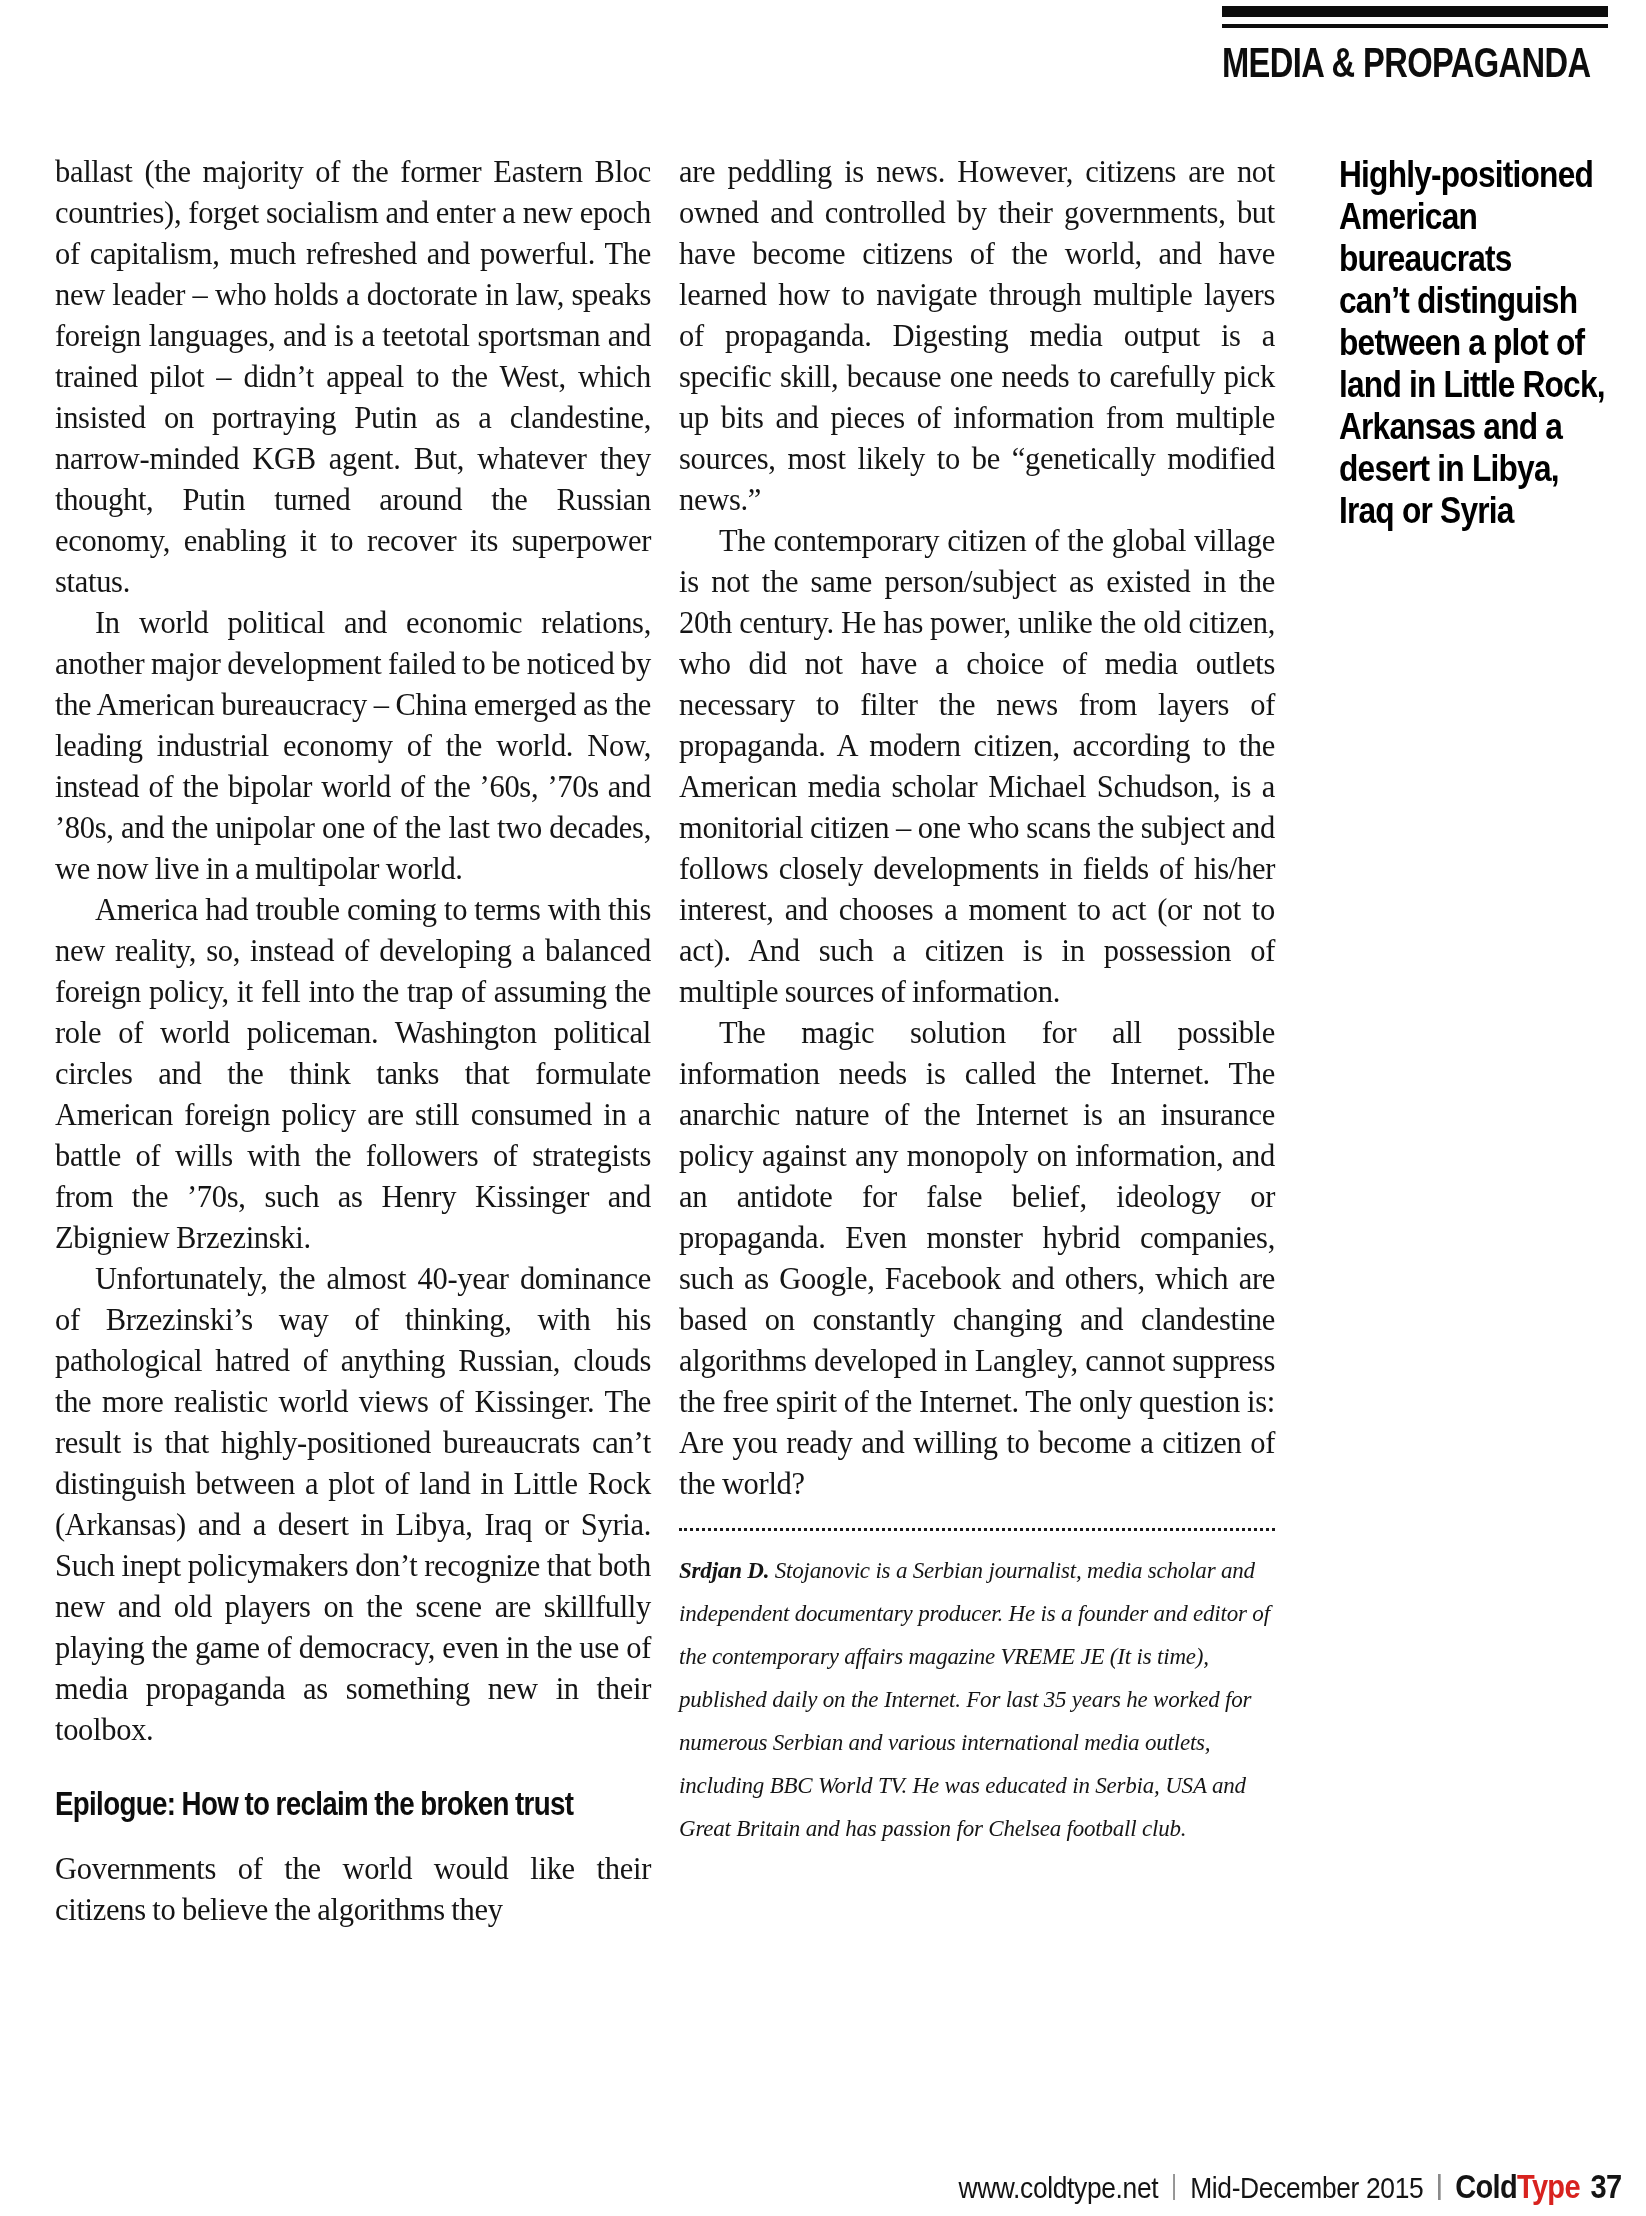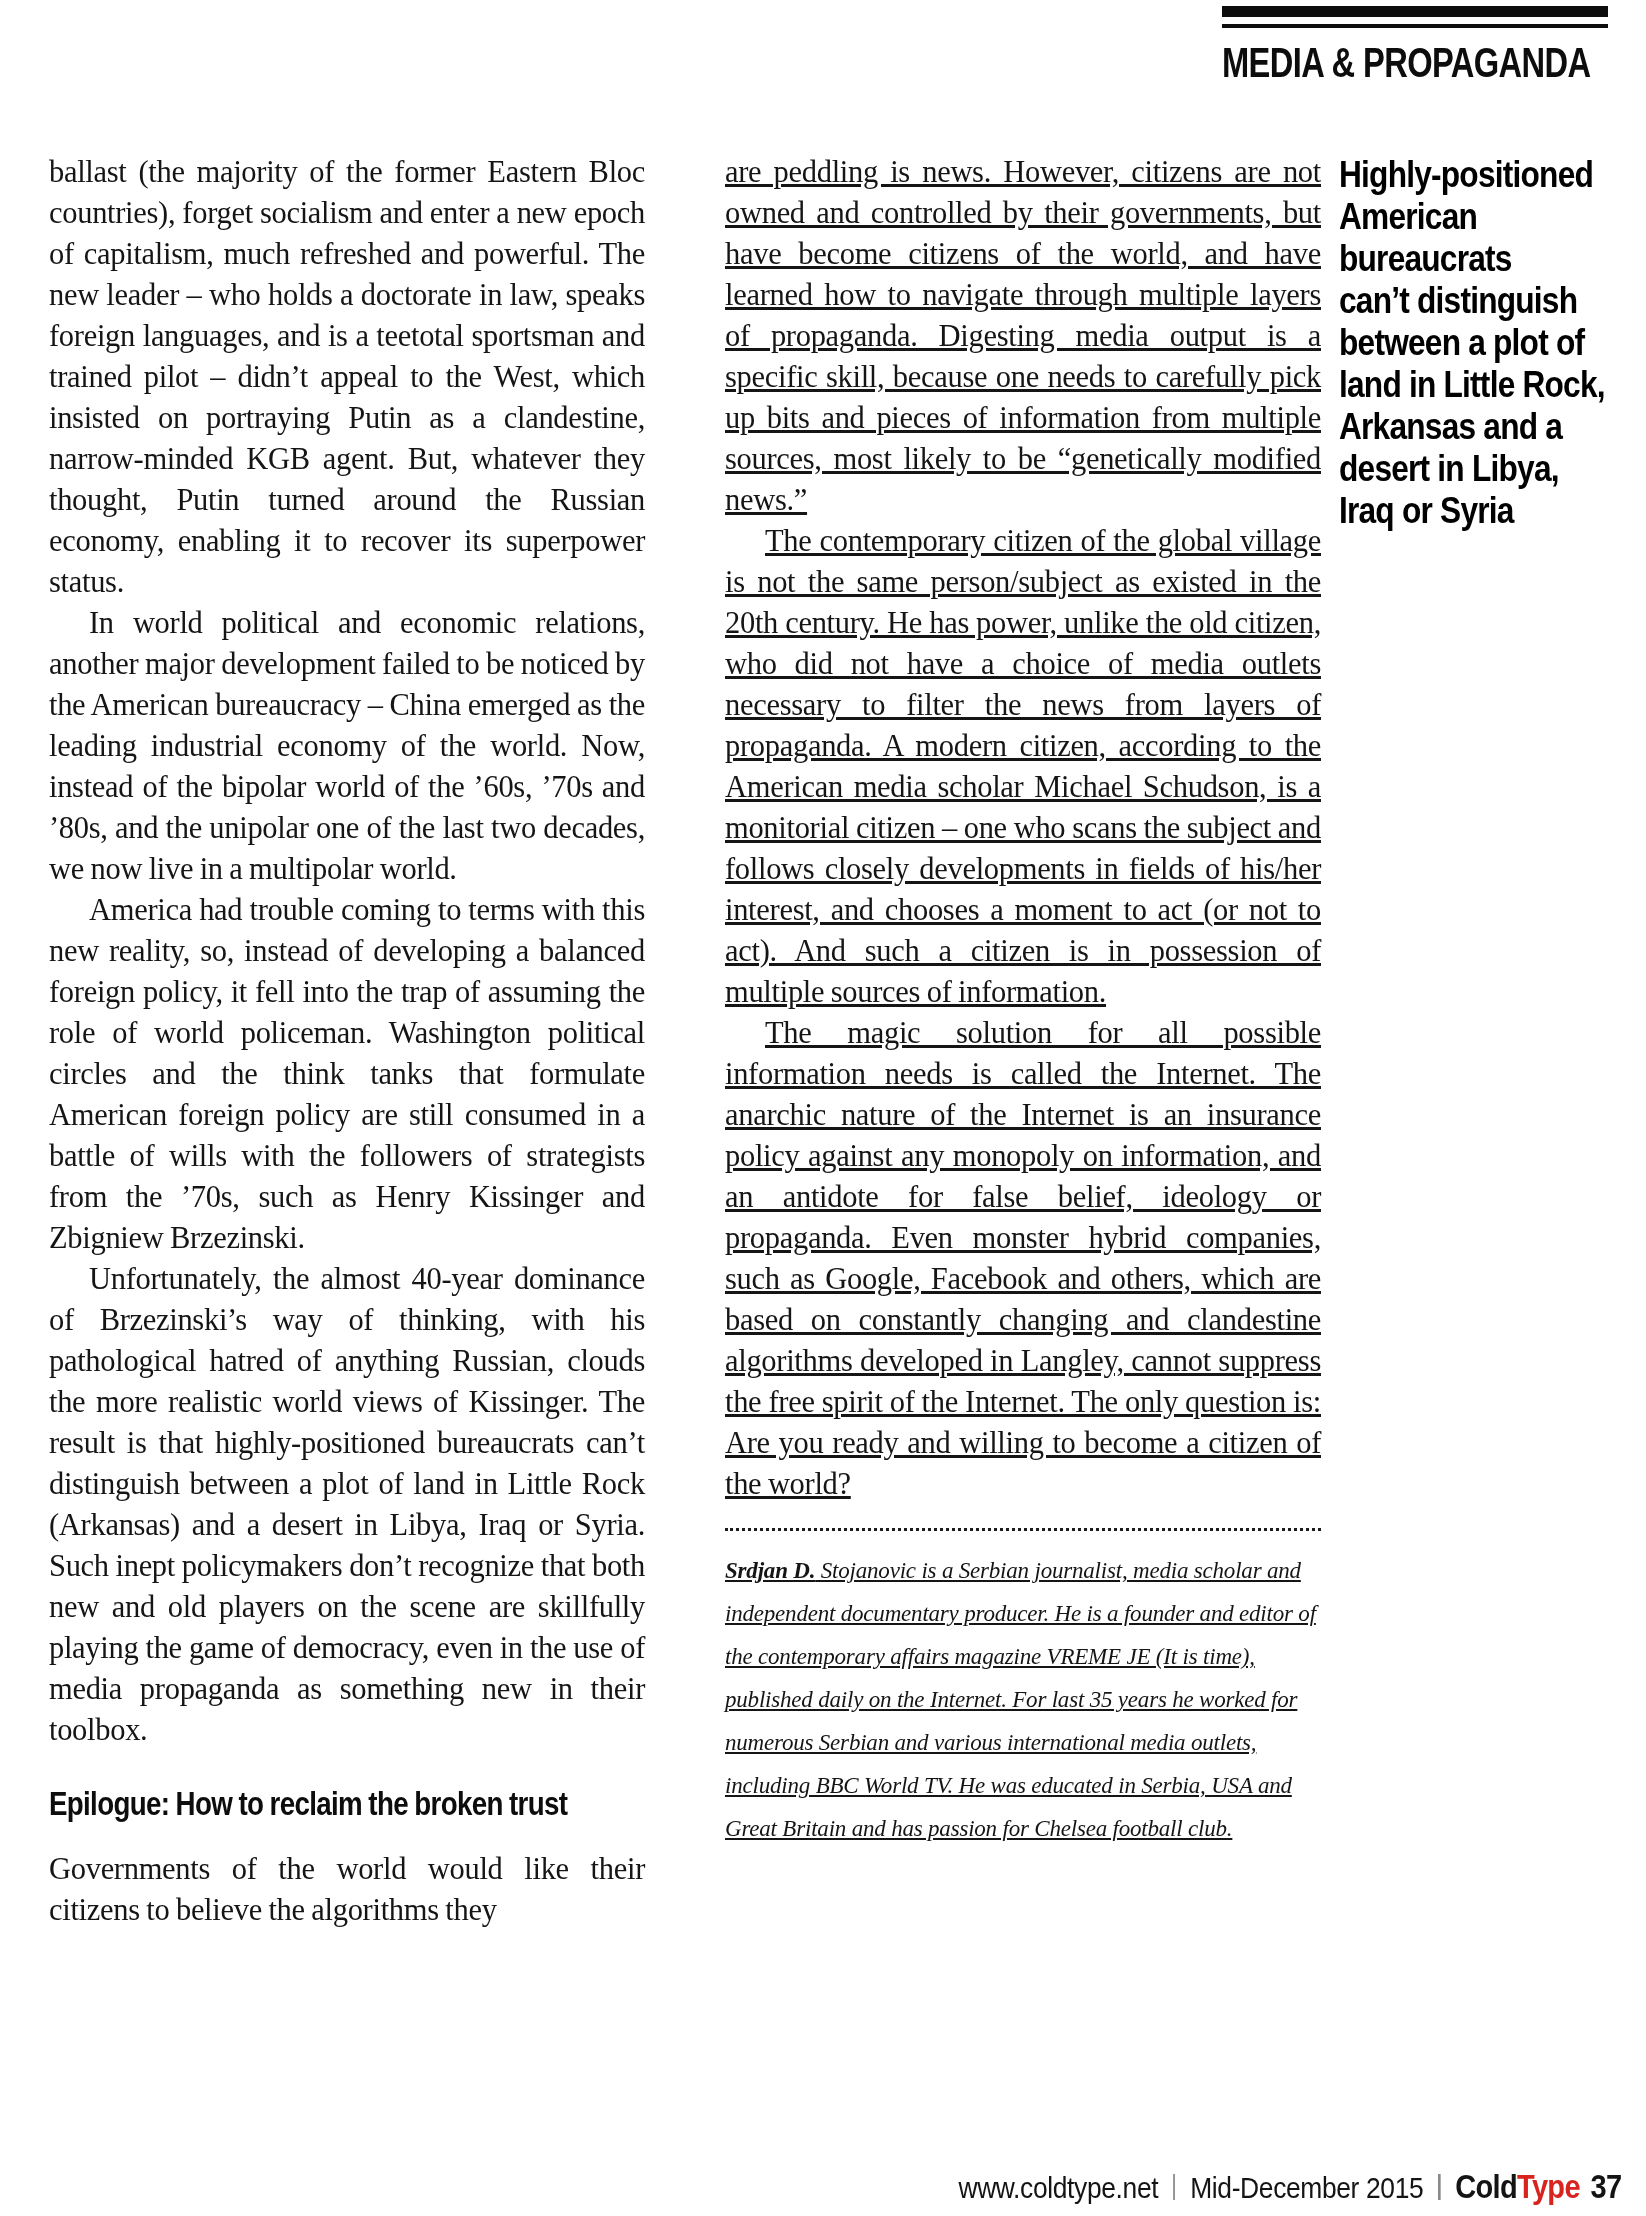--- a/index.html
+++ b/index.html
@@ -17,22 +17,22 @@
     font-size:43px;line-height:46px;color:#0d0d0d;white-space:nowrap;
     transform:scaleX(0.76);transform-origin:left top;letter-spacing:-0.8px;
   }
   
   .col{
     position:absolute;top:152px;width:596px;
     font-size:30.5px;line-height:41px;text-align:justify;
     letter-spacing:-0.3px;word-spacing:-0.8px;
     hyphens:auto;-webkit-hyphens:auto;
   }
-  .col-left{left:49px;}
-  .col-mid{left:725px;text-decoration:underline;}
+  .col-left{left:55px;}
+  .col-mid{left:679px;}
   .col p{margin:0;}
   .col p.indent{text-indent:40px;}
   
   .subhead{
     font-family:"Liberation Sans",sans-serif;font-weight:700;color:#0d0d0d;
     font-size:33px;line-height:38px;white-space:nowrap;
     transform:scaleX(0.84);transform-origin:left top;letter-spacing:-0.8px;
     margin:34px 0 26px 0;
   }
   

